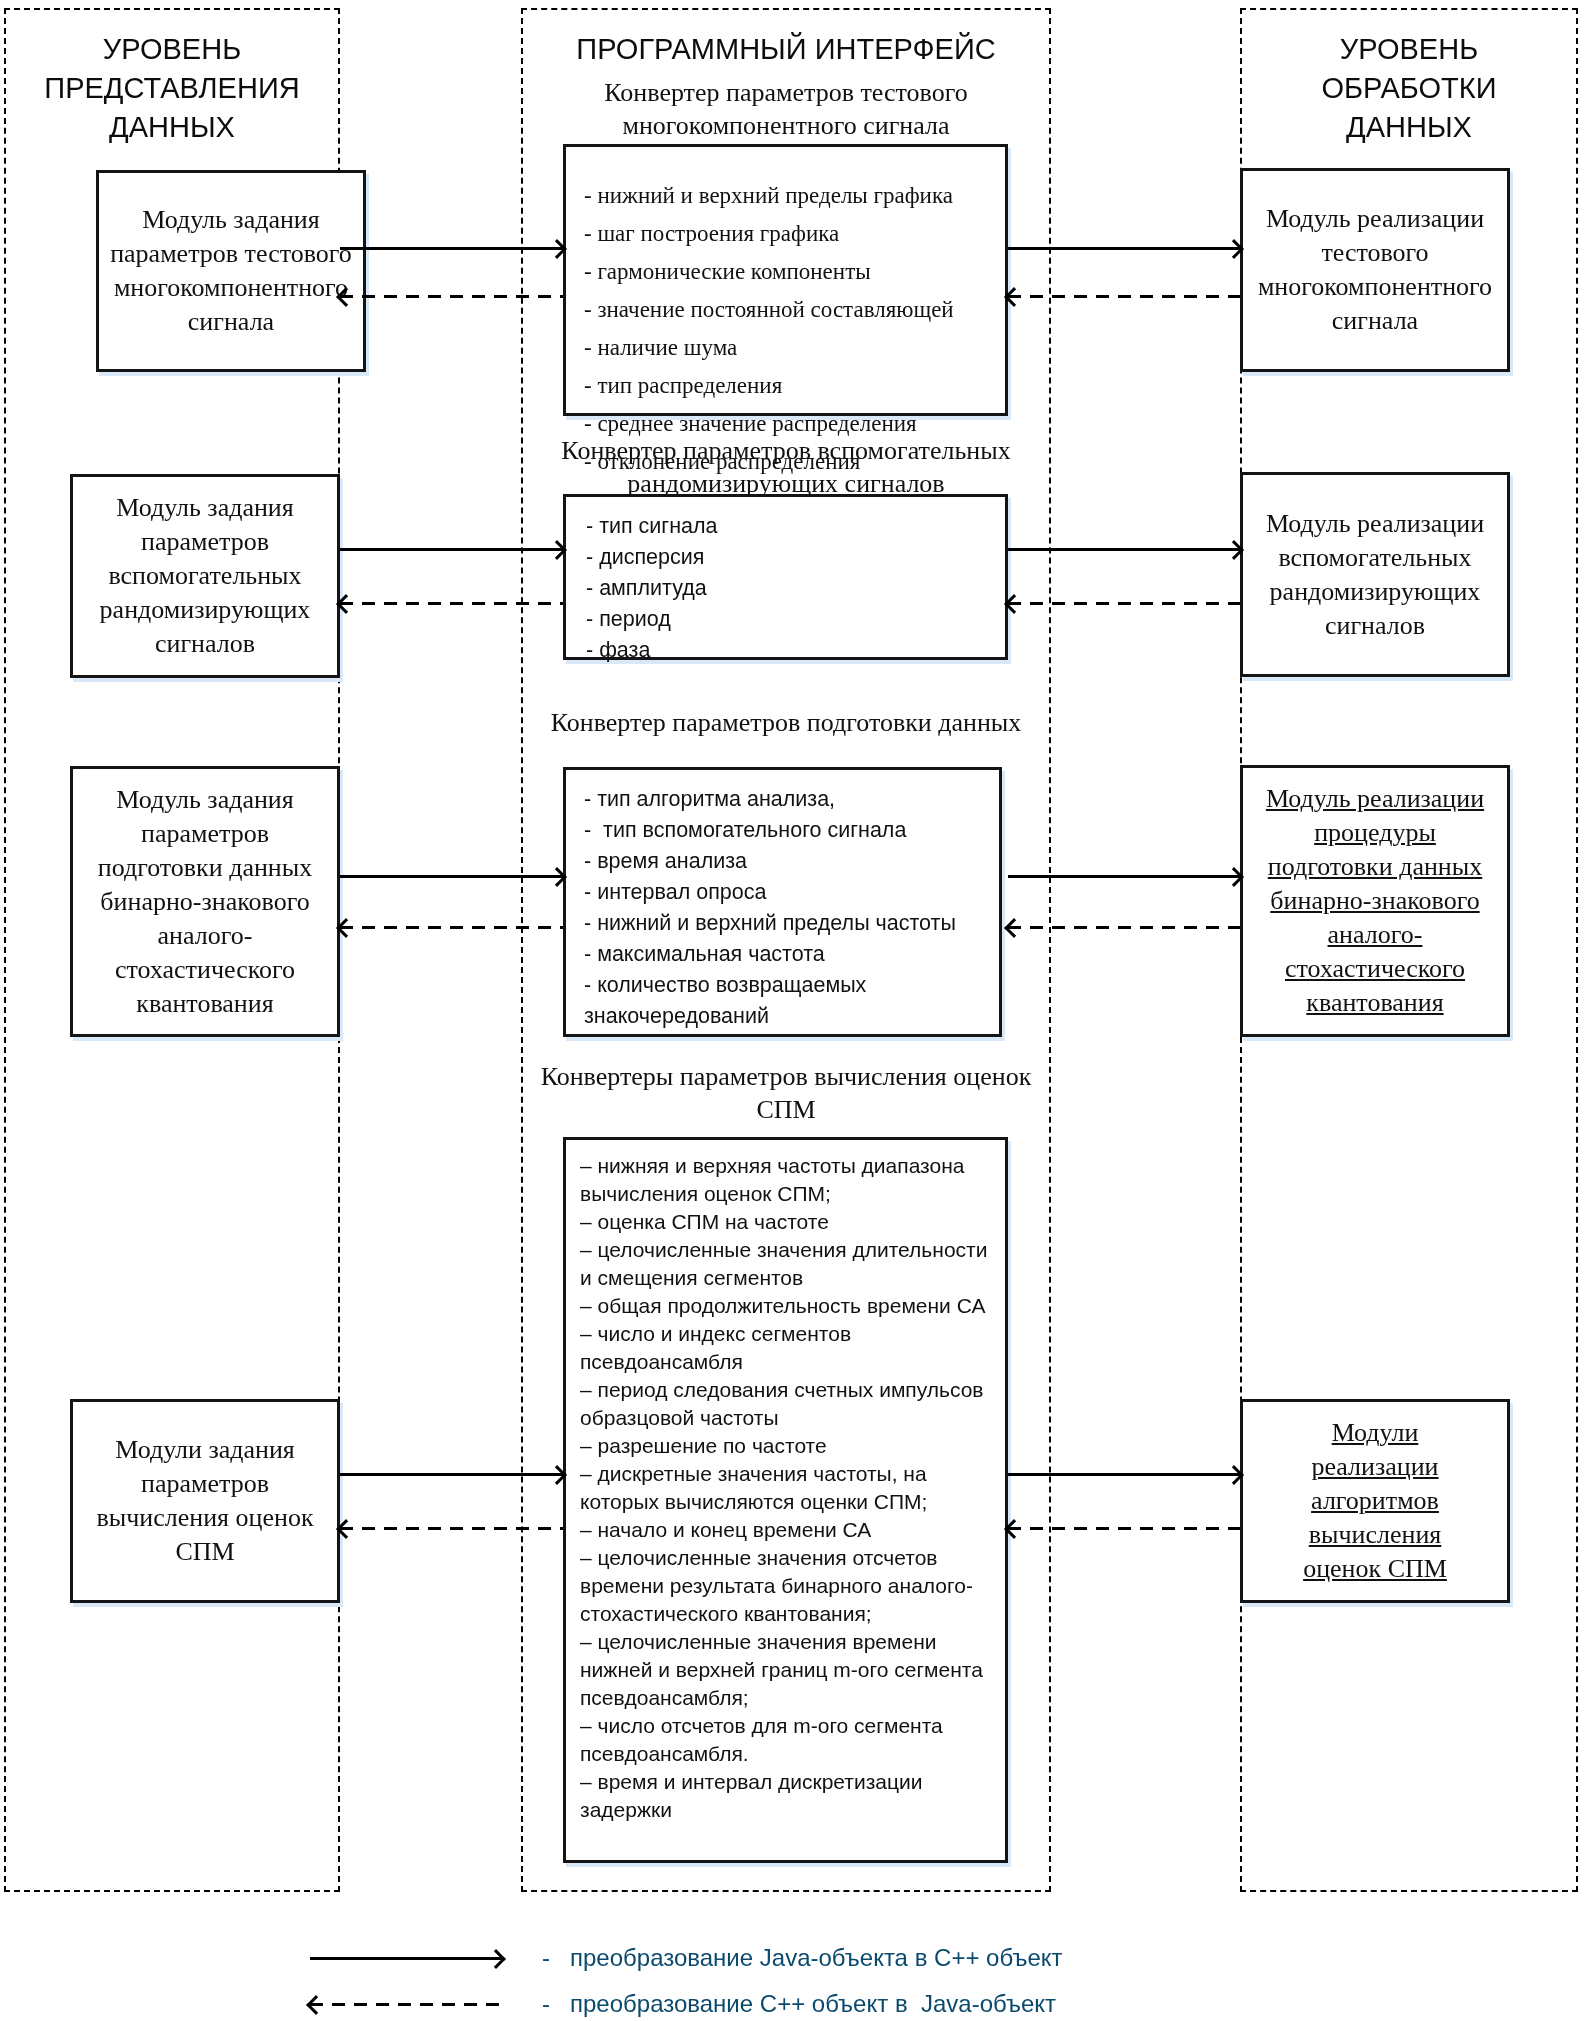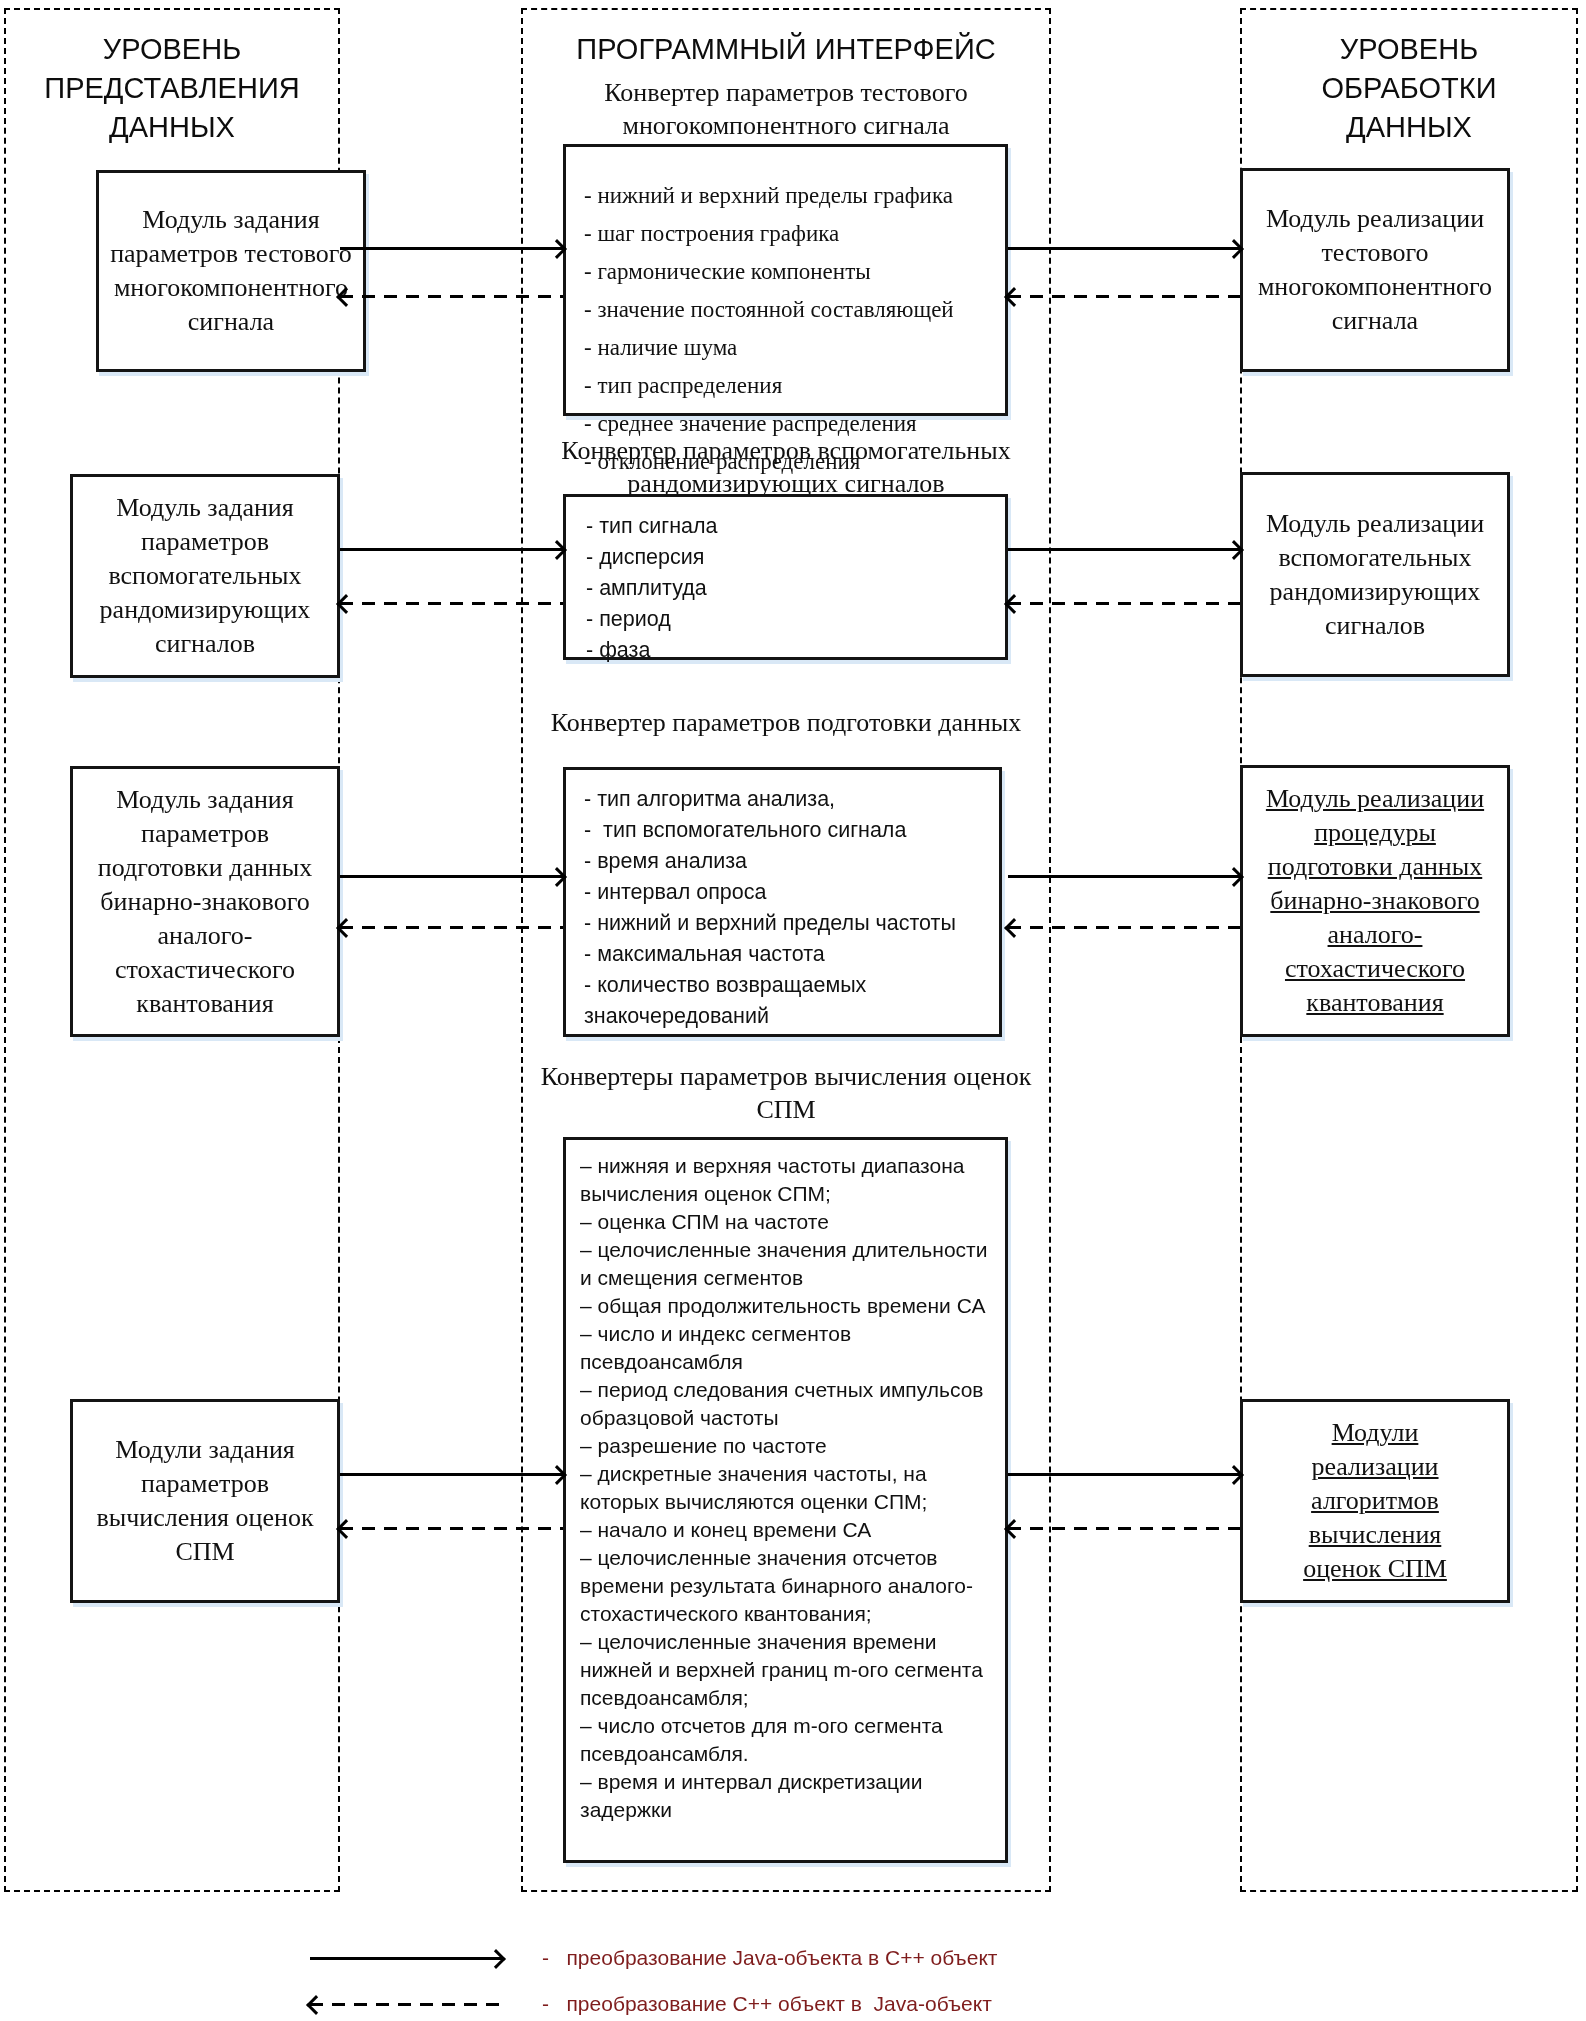--- a/index.html
+++ b/index.html
@@ -68,22 +68,22 @@
   }
   .arr.l::before {
     content: ""; position: absolute; left: -1px; top: -5px;
     width: 11px; height: 11px;
     border-bottom: 3px solid #000; border-left: 3px solid #000;
     transform: rotate(45deg);
   }
   .legend-label {
     position: absolute;
     font-family: "Liberation Sans", sans-serif;
-    font-size: 21px; line-height: 34px;
-    white-space: pre; color: #7f1d1d;
+    font-size: 24px; line-height: 34px;
+    white-space: pre; color: #0c4a6e;
   }
   .cap170 { max-width: 170px; display: inline-block; text-decoration: underline; }
 </style>
 </head>
 <body>
 
 <div class="dcol" style="left:4px; top:8px; width:336px; height:1884px;">
   <div class="hdr" style="max-width:270px;">УРОВЕНЬ ПРЕДСТАВЛЕНИЯ ДАННЫХ</div>
 </div>
 

